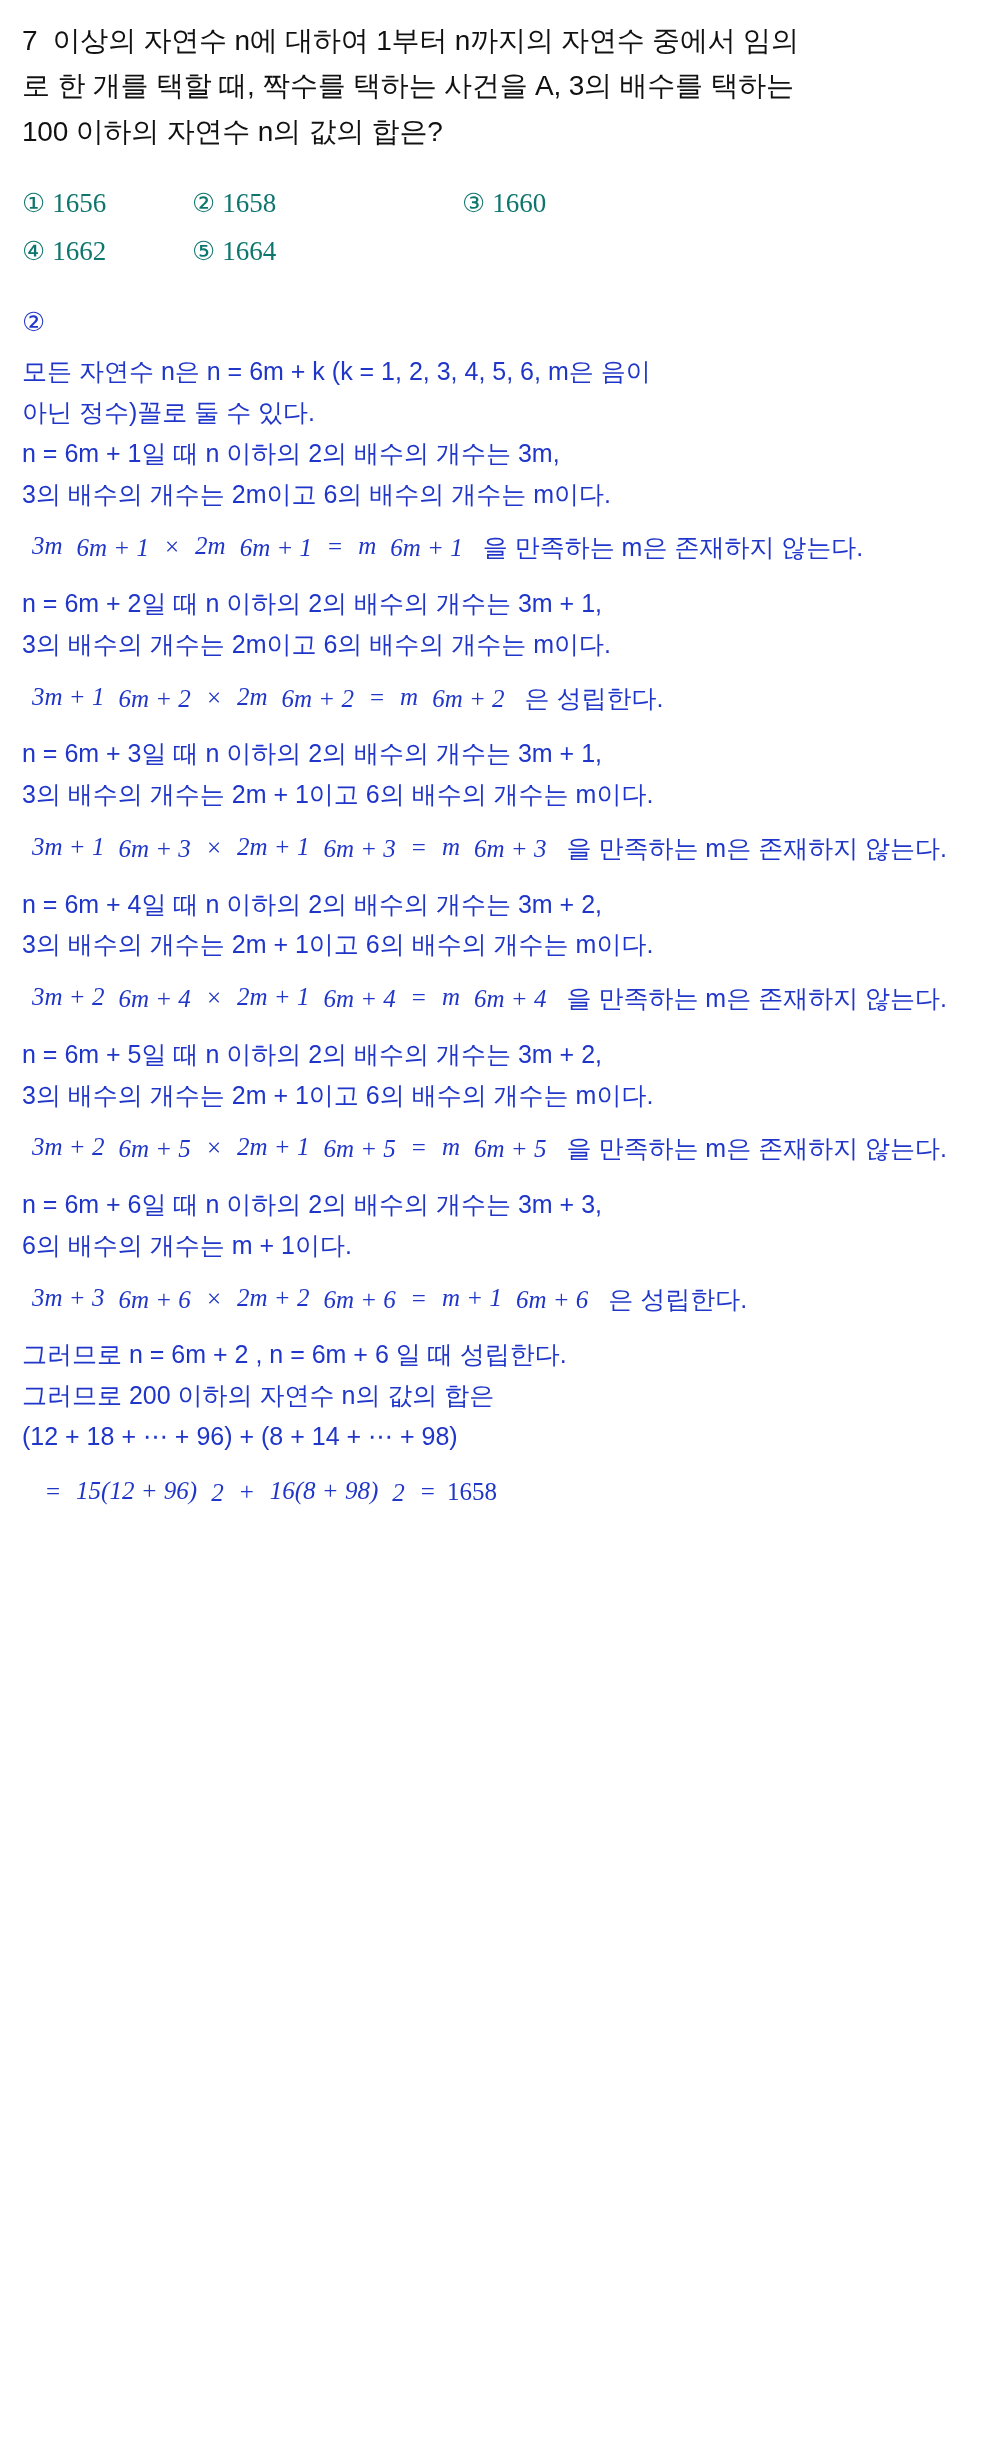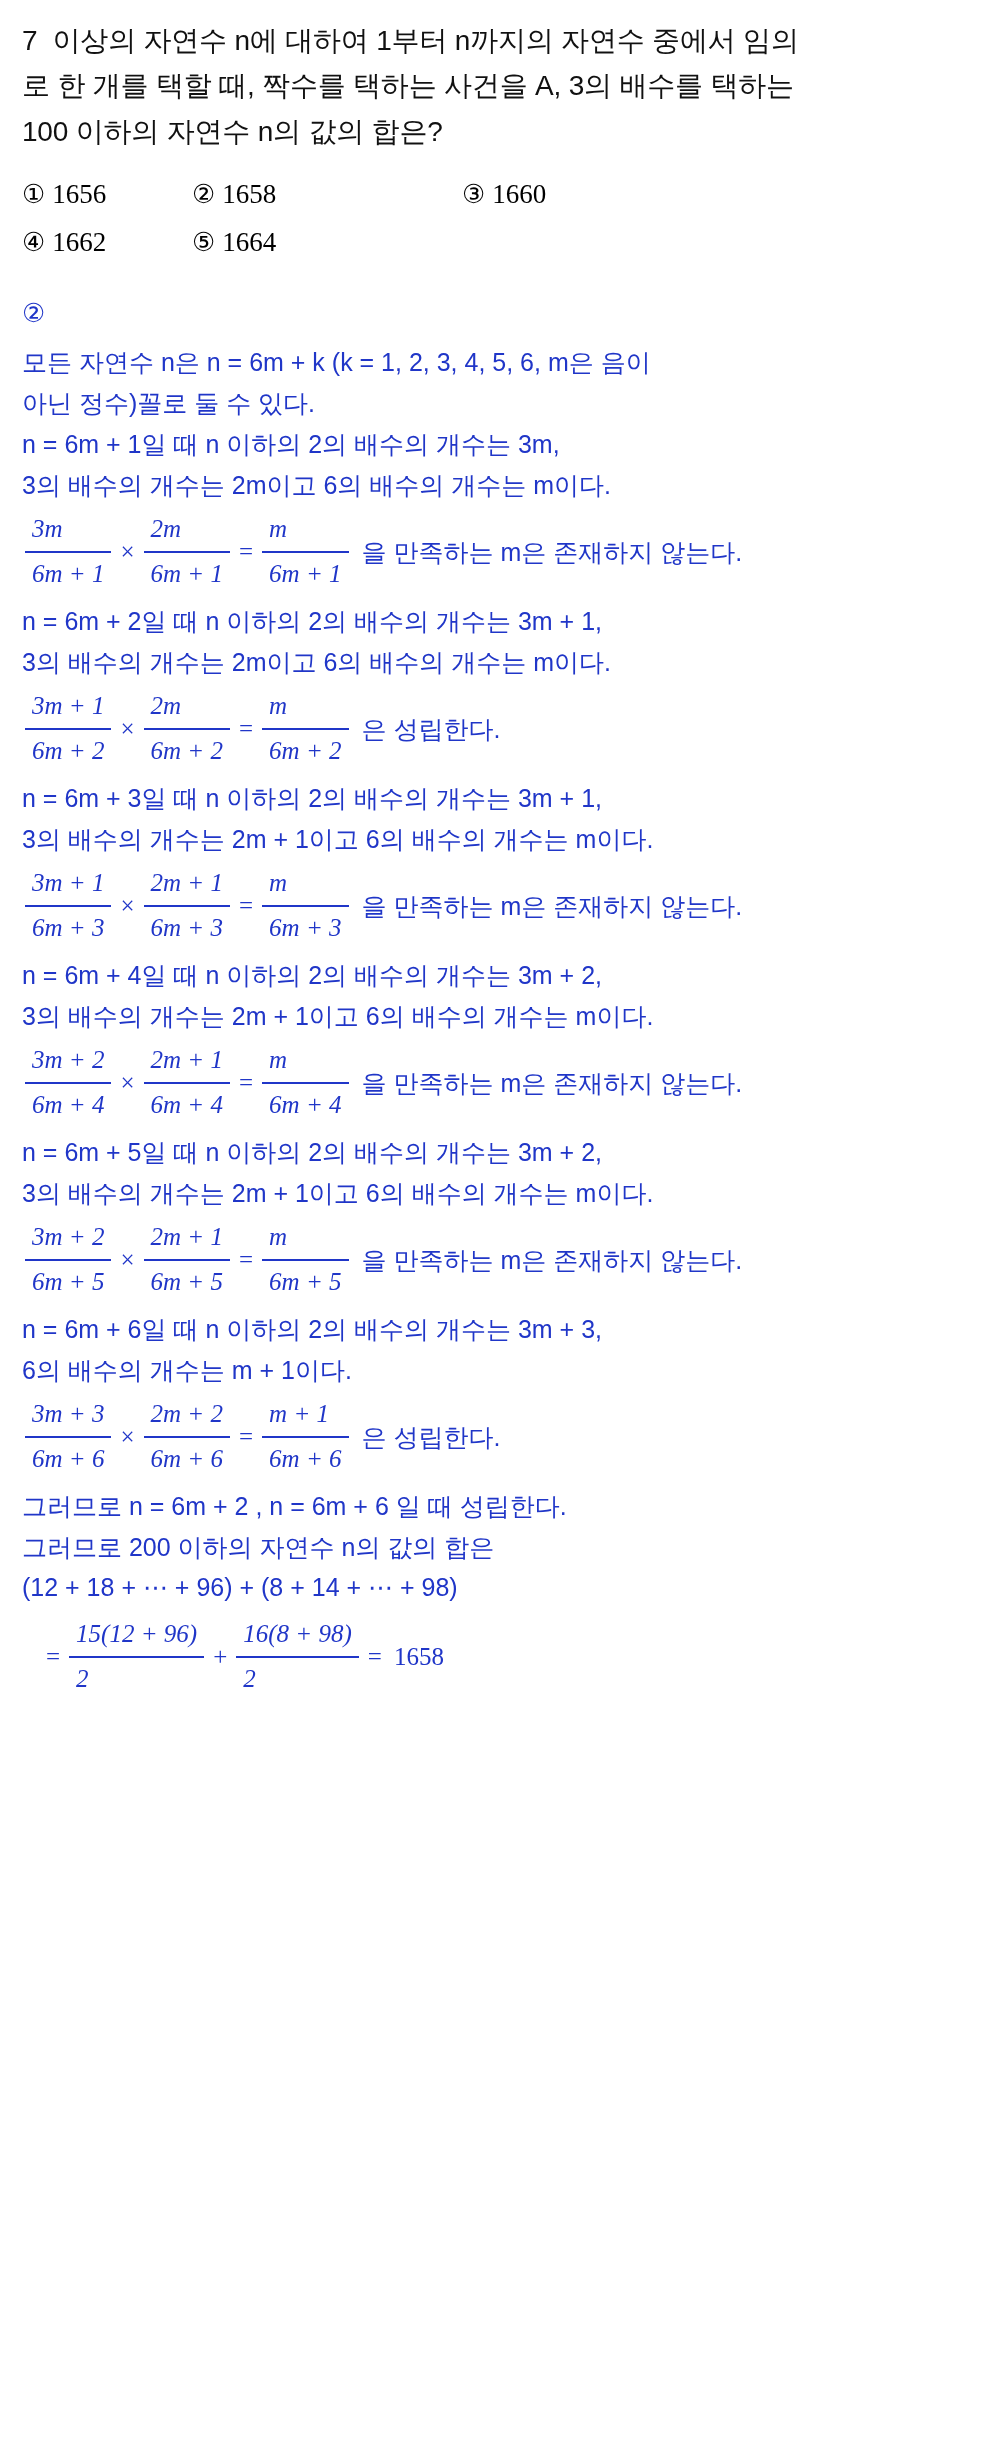--- a/index.html
+++ b/index.html
@@ -27,23 +27,23 @@
     font-size: 28px;
     line-height: 1.62;
     letter-spacing: -0.2px;
   }
   .question .line {
     white-space: nowrap;
   }
 
   
   .choices {
-    margin-top: 25px;
+    margin-top: 34px;
     font-size: 27px;
-    color: #000000;
+    color: #0f766e;
     position: relative;
     height: 100px;
   }
   .choice {
     position: absolute;
     white-space: nowrap;
     font-family: "Liberation Serif", serif;
   }
   .circ {
     font-family: "DejaVu Sans", sans-serif;
@@ -82,23 +82,23 @@
   
   .eqrow {
     display: flex;
     align-items: center;
     white-space: nowrap;
     margin: 6px 0 8px 0;
     color: #2036c8;
   }
   .frac {
     display: inline-flex;
-    flex-direction: column;
+    flex-direction: row;
     vertical-align: middle;
-    margin: 0 3px;
+    margin: 8px 3px;
     font-family: "Liberation Serif", serif;
   }
   .frac .top {
     padding: 0 7px 2px 7px;
     font-size: 25px;
     font-style: italic;
   }
   .frac .bar {
     border-top: 2px solid #2036c8;
     width: 100%;

